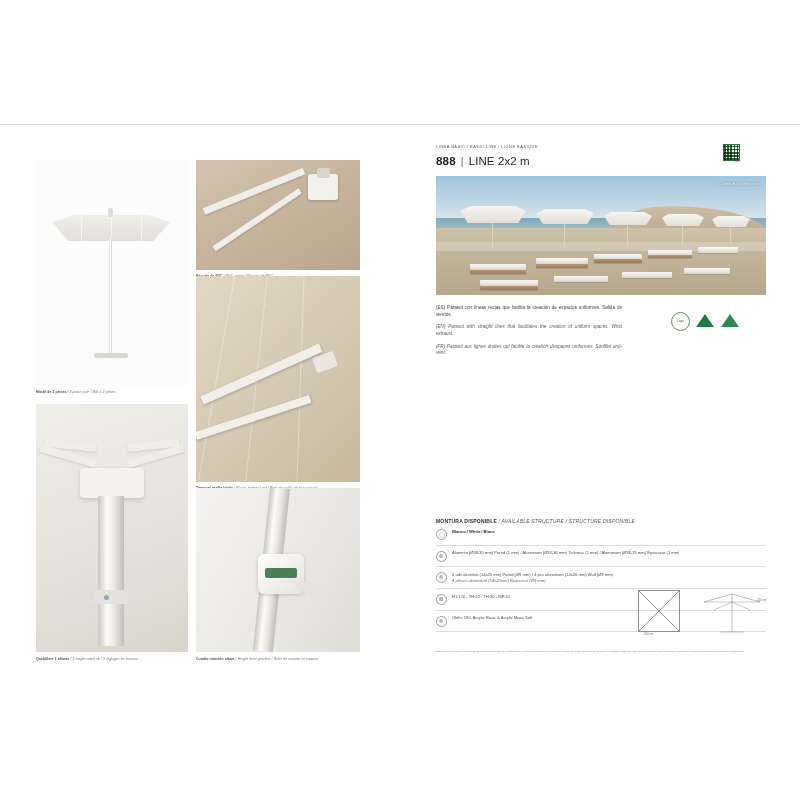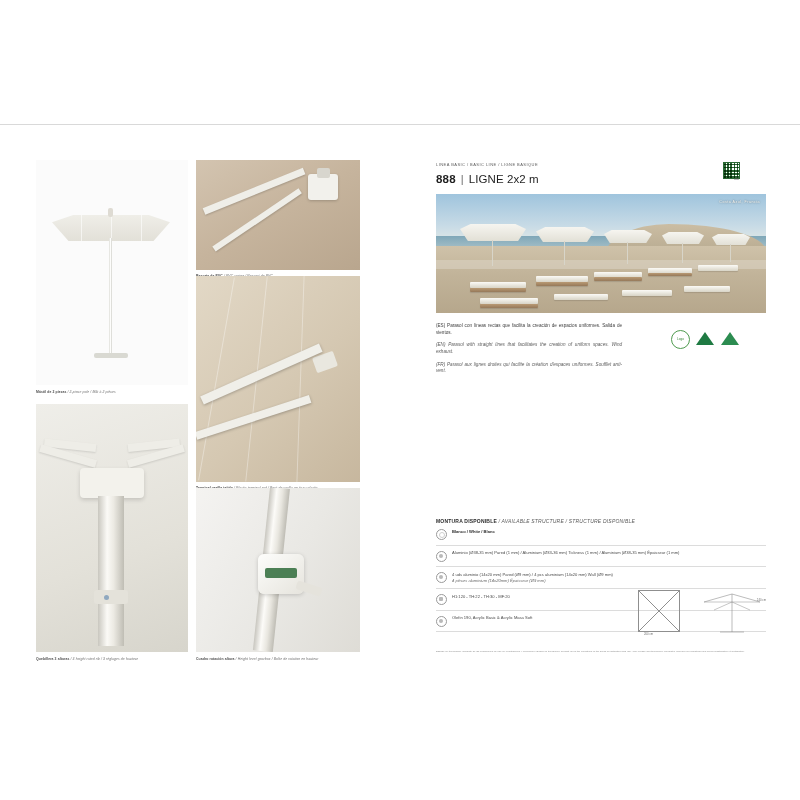--- a/index.html
+++ b/index.html
@@ -106,21 +106,21 @@
 
   
   #photo5 { left: 196px; top: 488px; width: 164px; height: 164px; background:#edecea; }
   #photo5 .bg { position:absolute; inset:0; background: linear-gradient(120deg,#f4f3f1 0%,#e9e8e4 55%,#dedcd6 100%); }
   #photo5 .pole { position:absolute; left: 74px; top: 0px; width: 20px; height: 164px; background: linear-gradient(to right,#c8c6bf,#fcfbf8 35%,#e8e6df 65%,#bebcb4); transform: rotate(6deg); transform-origin: top center; }
   #photo5 .knob { position:absolute; left: 62px; top: 66px; width: 46px; height: 40px; border-radius:6px; background: linear-gradient(140deg,#fdfdfb,#e6e4dd); box-shadow:0 1px 4px rgba(0,0,0,.18); }
   #photo5 .logo { position:absolute; left: 69px; top: 80px; width: 32px; height: 10px; background:#2e6b3a; border-radius:2px; opacity:.85; }
   #photo5 .lever { position:absolute; left: 100px; top: 96px; width: 26px; height: 9px; background:#e5e3dc; border-radius:3px; transform: rotate(18deg); }
 
   
-  .right { position: absolute; left: 436px; top: 162px; width: 304px; }
+  .right { position: absolute; left: 436px; top: 144px; width: 304px; }
 
   .line-label {
     font-size: 4px;
     letter-spacing: .45px;
     color: #5c5c5c;
     text-transform: uppercase;
   }
   .title-row {
     margin-top: 6px;
     display: flex;
@@ -322,21 +322,21 @@
     <b>Cuadro rotación altura</b> <i>/ Height level gearbox / Boîte de rotation en hauteur</i>
   </div>
 
   <div class="right">
 
     <div class="line-label">LÍNEA BASIC / BASIC LINE / LIGNE BASIQUE</div>
 
     <div class="title-row">
       <span class="code">888</span>
       <span class="sep">|</span>
-      <span class="model">LIGNE 2x2 m</span>
+      <span class="model">LINE 2x2 m</span>
     </div>
 
     <div class="qr"></div>
     <div class="qr-label">web</div>
 
     <div class="hero">
       <div class="sky"></div>
       <div class="sea"></div>
       <div class="dunes"></div>
       <div class="sand"></div>

